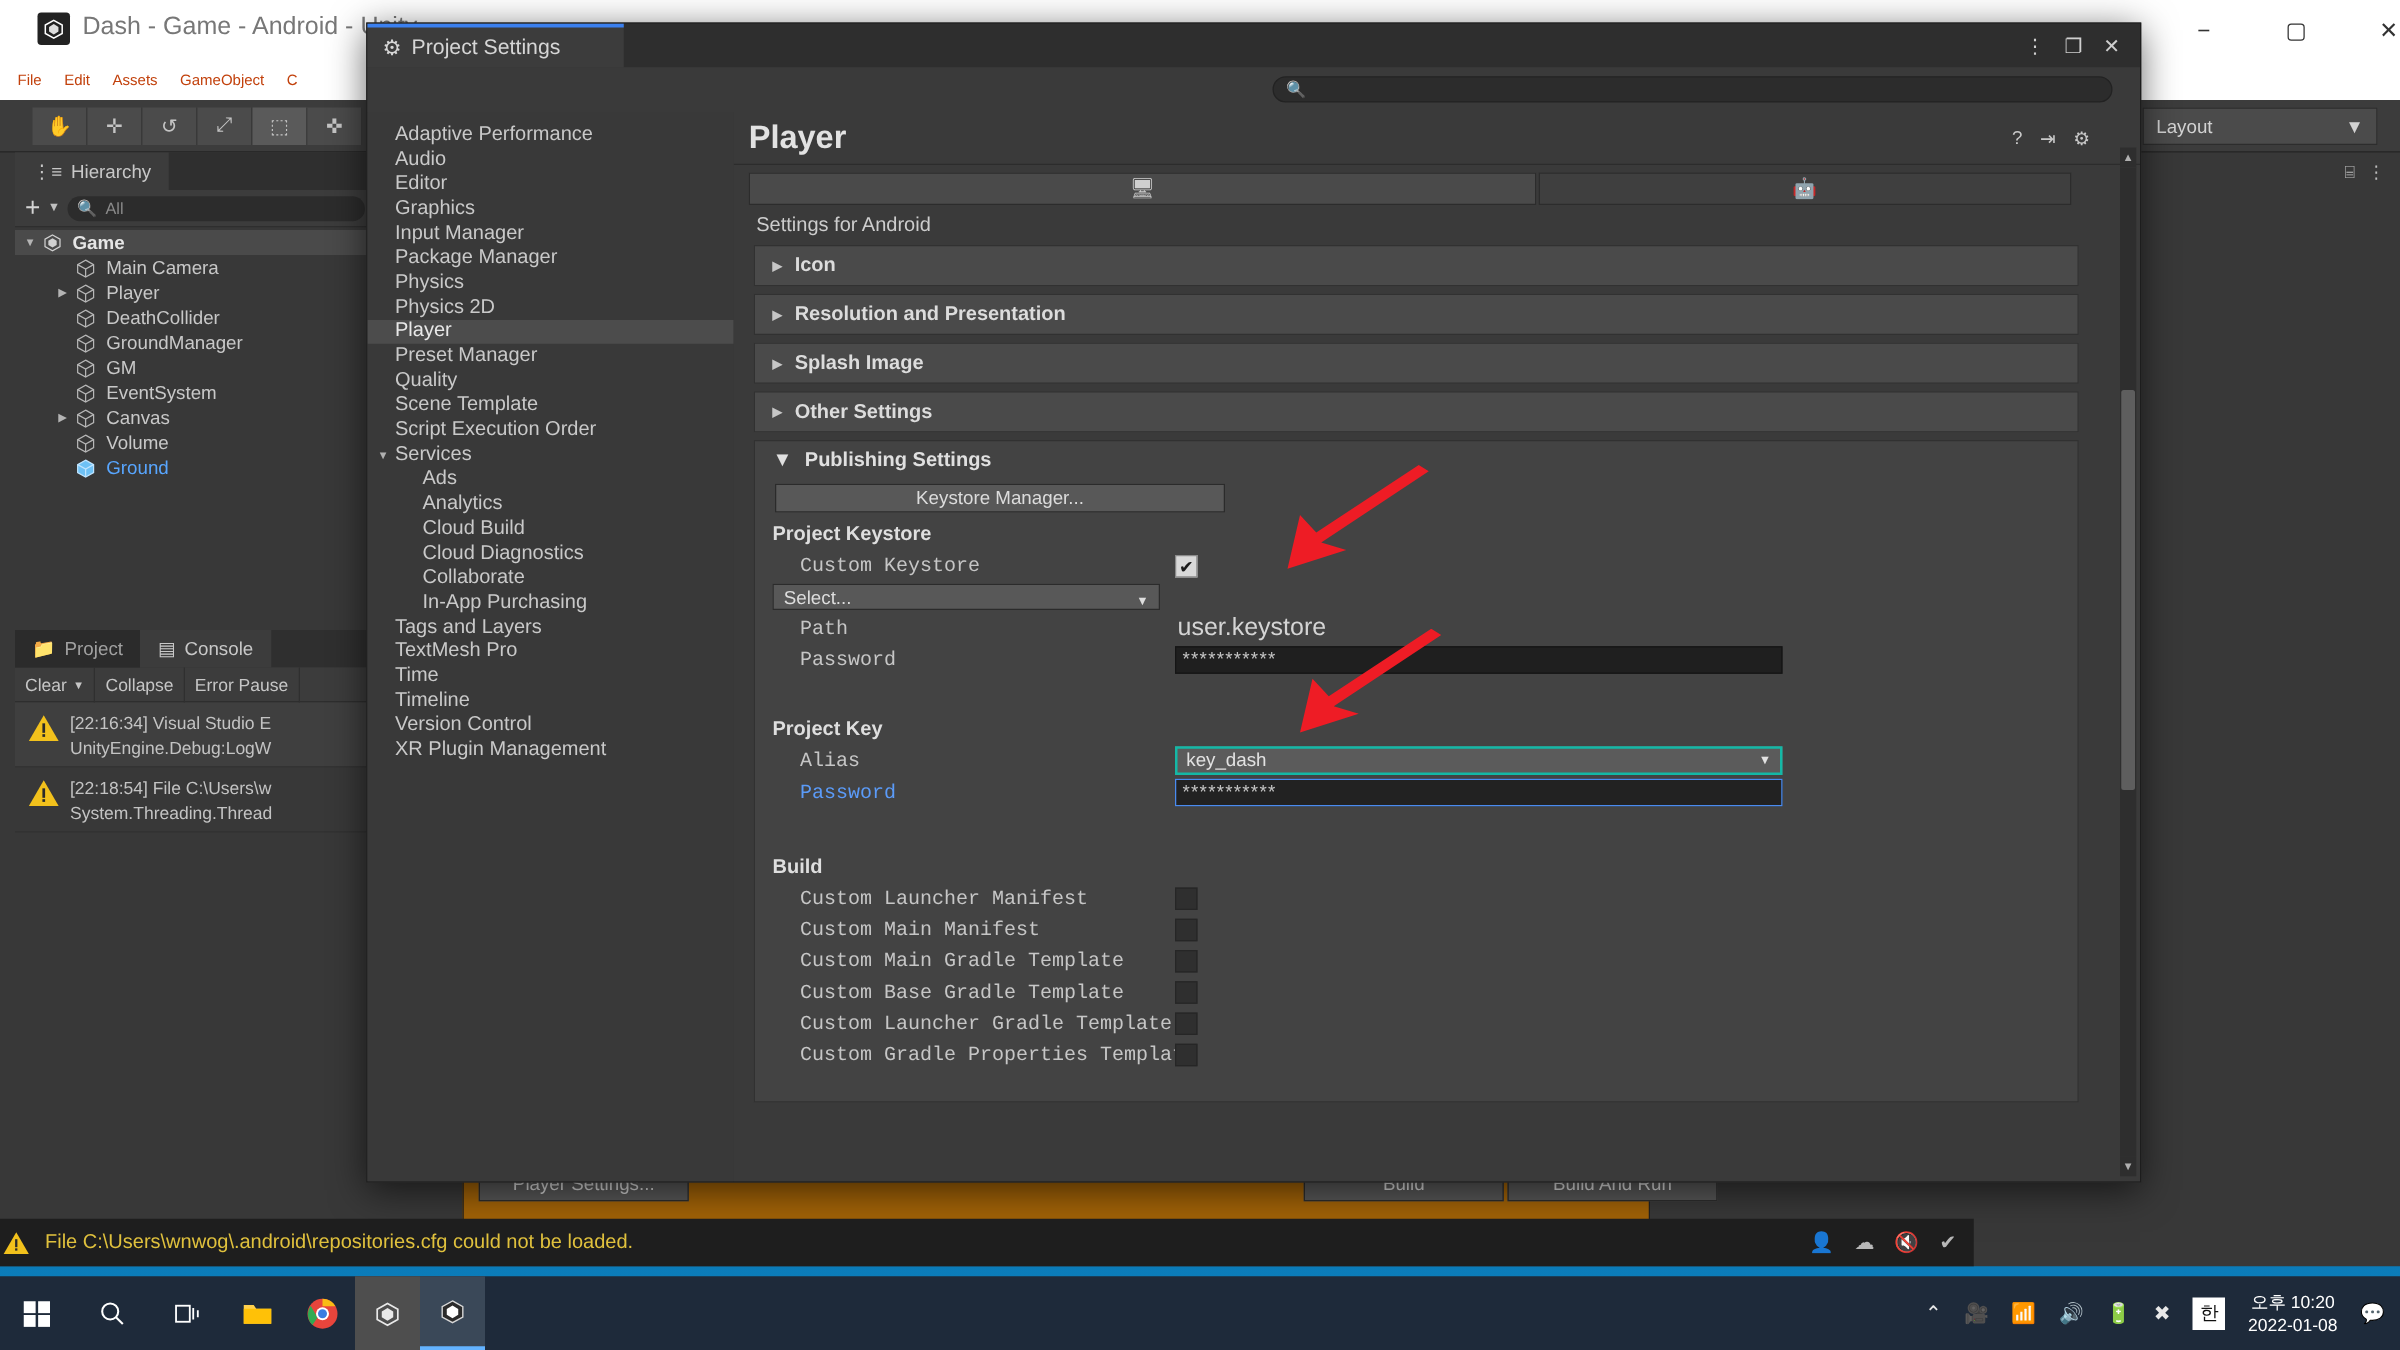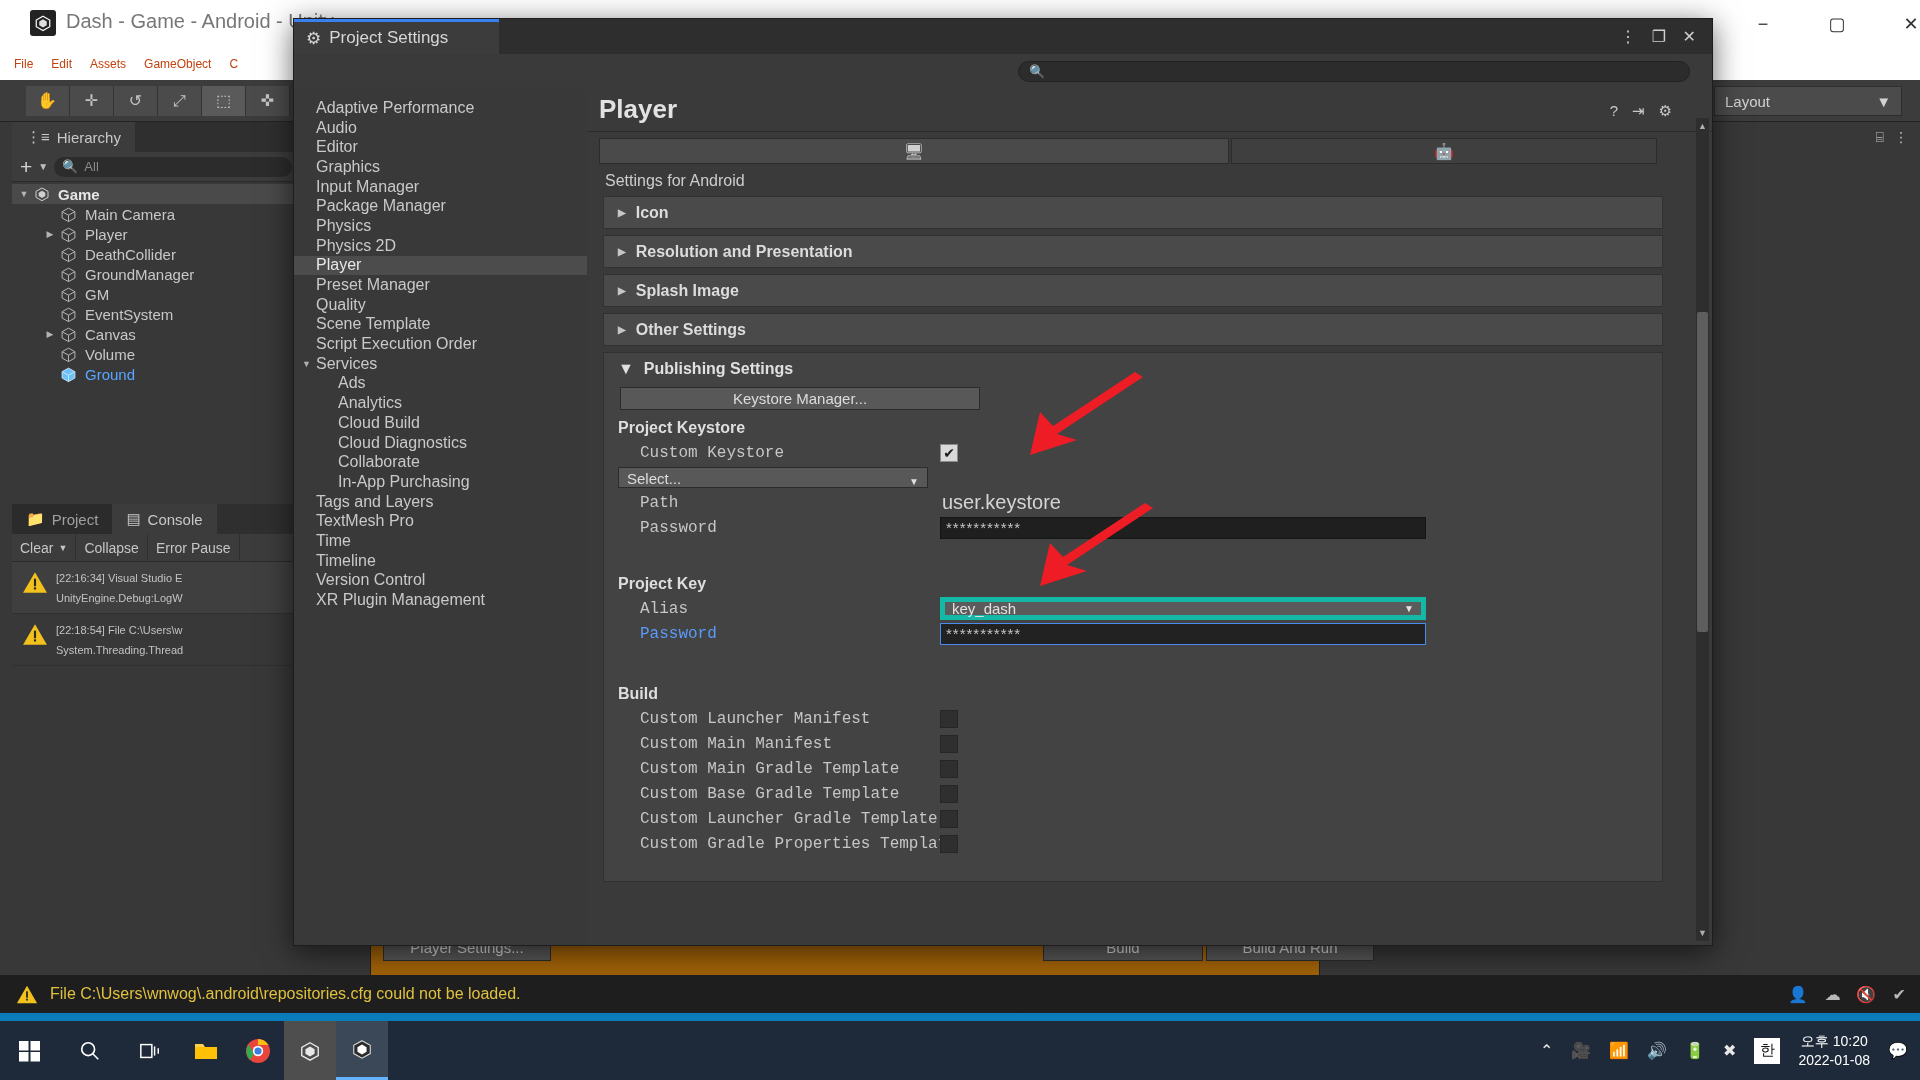--- a/index.html
+++ b/index.html
@@ -111,21 +111,21 @@
   }
   .cbtn { height: 28px; display: flex; align-items: center; padding: 0 8px;
     border-right: 1px solid #2f2f2f; gap: 5px; }
   .console-list { background: #383838; }
   .log-row {
     display: flex; gap: 8px; padding: 6px 6px 6px 10px; height: 52px;
     border-bottom: 1px solid #303030; overflow: hidden;
   }
   .log-row.alt { background: #3f3f3f; }
   .warn-ic { width: 26px; height: 26px; flex: 0 0 26px; margin-top: 2px; }
-  .log-text { font-size: 11px; color: #c3c3c3; line-height: 20px; white-space: nowrap; }
+  .log-text { font-size: 14px; color: #c3c3c3; line-height: 20px; white-space: nowrap; }
 
   
   .build-window {
     position: absolute; left: 370px; top: 920px; width: 950px; height: 60px;
     background: #a16207; border: 1px solid #222;
   }
   .player-settings-btn {
     position: absolute; left: 12px; top: 12px; width: 168px; height: 28px;
     background: #585858; border: 1px solid #2d2d2d; color: #d5d5d5;
     font-size: 15px; display: flex; align-items: center; justify-content: center;
@@ -229,21 +229,21 @@
     display: flex; align-items: flex-end; justify-content: space-between; padding: 0 8px;
   }
   .pw-field {
     position: absolute; left: 336px; width: 486px; height: 22px; background: #1f1f1f;
     border: 1px solid #151515; color: #c4c4c4; font-size: 15px;
     display: flex; align-items: center; padding-left: 5px; letter-spacing: 1px;
   }
   .pw-field.focused { border: 1px solid #4a8bf0; background: #222; }
   .alias-dd {
     position: absolute; left: 336px; width: 486px; height: 23px; background: #5b5b5b;
-    border: 5px solid #14b8a6; color: #e2e2e2; font-size: 15px;
+    border: 2px solid #14b8a6; color: #e2e2e2; font-size: 15px;
     display: flex; align-items: center; justify-content: space-between; padding: 0 7px;
   }
   .path-val { position: absolute; left: 338px; font-size: 20px; color: #d4d4d4; }
   .build-chk { position: absolute; left: 336px; }
 
   .ps-scrollbar {
     position: absolute; right: 3px; top: 44px; width: 13px; bottom: 20px; background: #2e2e2e;
   }
   .ps-scroll-thumb {
     position: absolute; left: 1px; top: 178px; width: 11px; height: 320px;
@@ -252,22 +252,22 @@
   .ps-arrow { position: absolute; right: 3px; width: 13px; height: 16px;
     background: #2e2e2e; color: #b0b0b0; font-size: 9px;
     display: flex; align-items: center; justify-content: center; }
   .ps-arrow.up { top: 28px; } .ps-arrow.down { bottom: 4px; }
 
   
   .arrow-svg { position: absolute; pointer-events: none; }
 
   
   .status-bar {
-    position: absolute; left: 0; top: 975px; width: 1920px; height: 38px;
-    background: #1e1e1e; display: flex; align-items: center; padding-left: 14px; gap: 10px;
+    position: absolute; left: 0; top: 975px; width: 1579px; height: 38px;
+    background: #1e1e1e; display: flex; align-items: center; gap: 10px;
   }
   .status-text { font-size: 16px; color: #e0c13d; }
   .status-right { position: absolute; right: 14px; display: flex; gap: 16px; align-items: center; color:#b8b8b8; }
 
   
   .taskbar {
     position: absolute; left: 0; top: 1021px; width: 1920px; height: 59px;
     background: #1e2a3a; display: flex; align-items: center;
   }
   .tb-item { width: 60px; height: 59px; display: flex; align-items: center; justify-content: center; }

